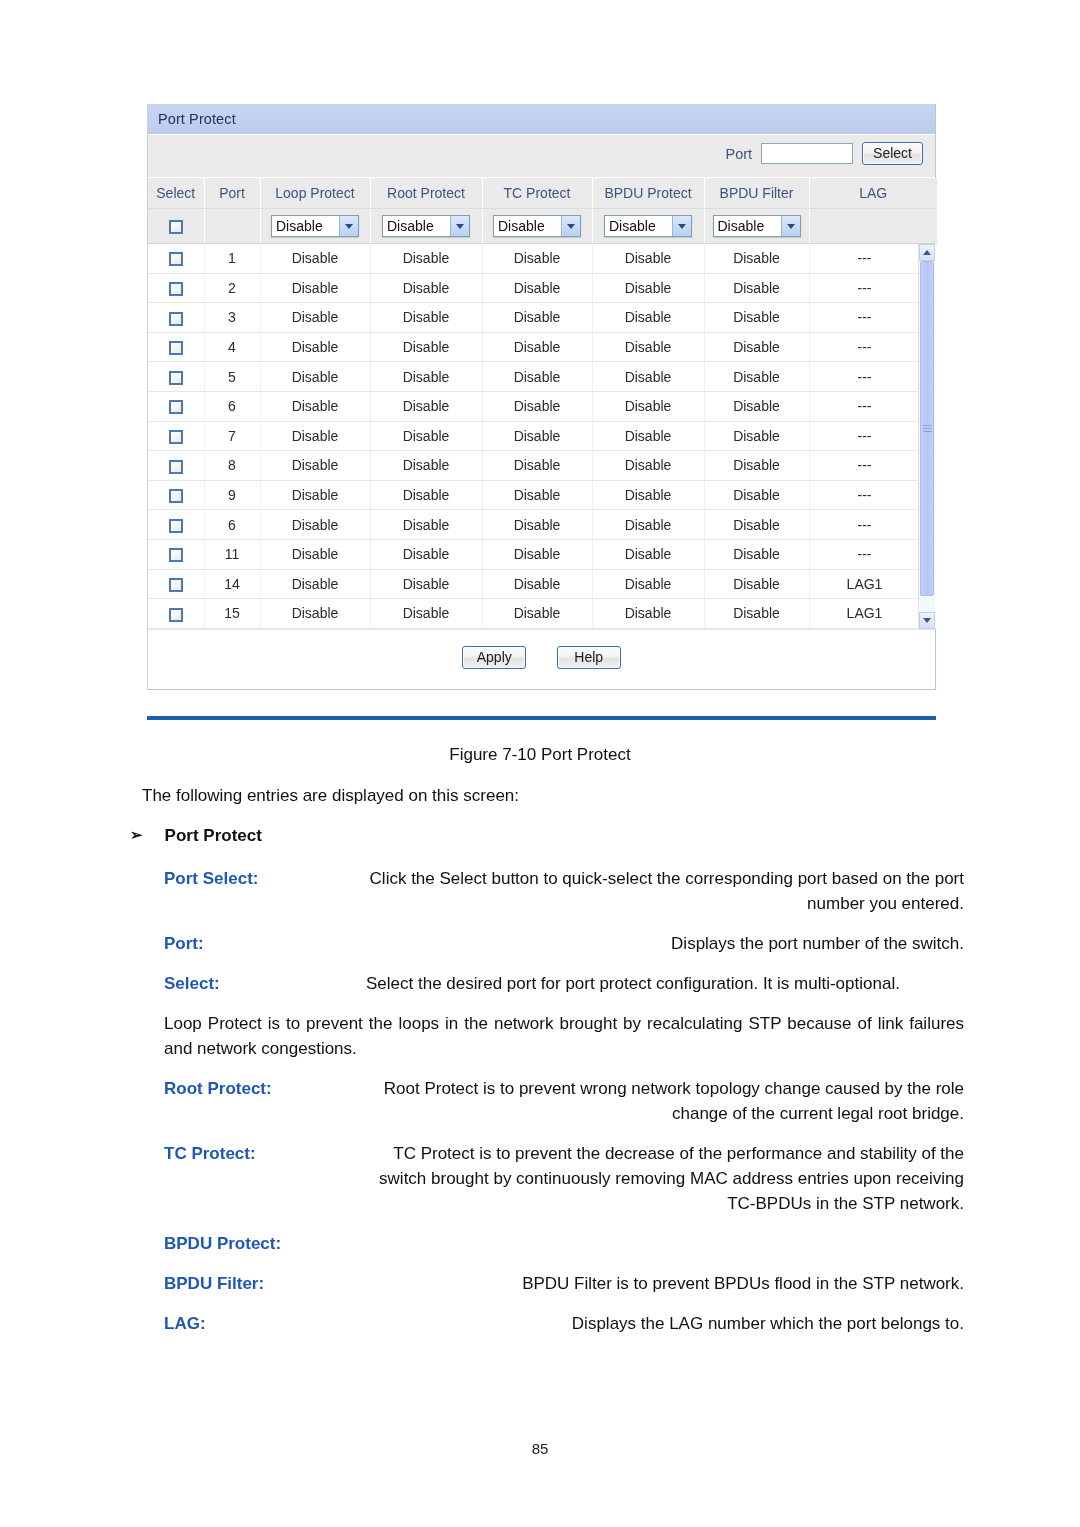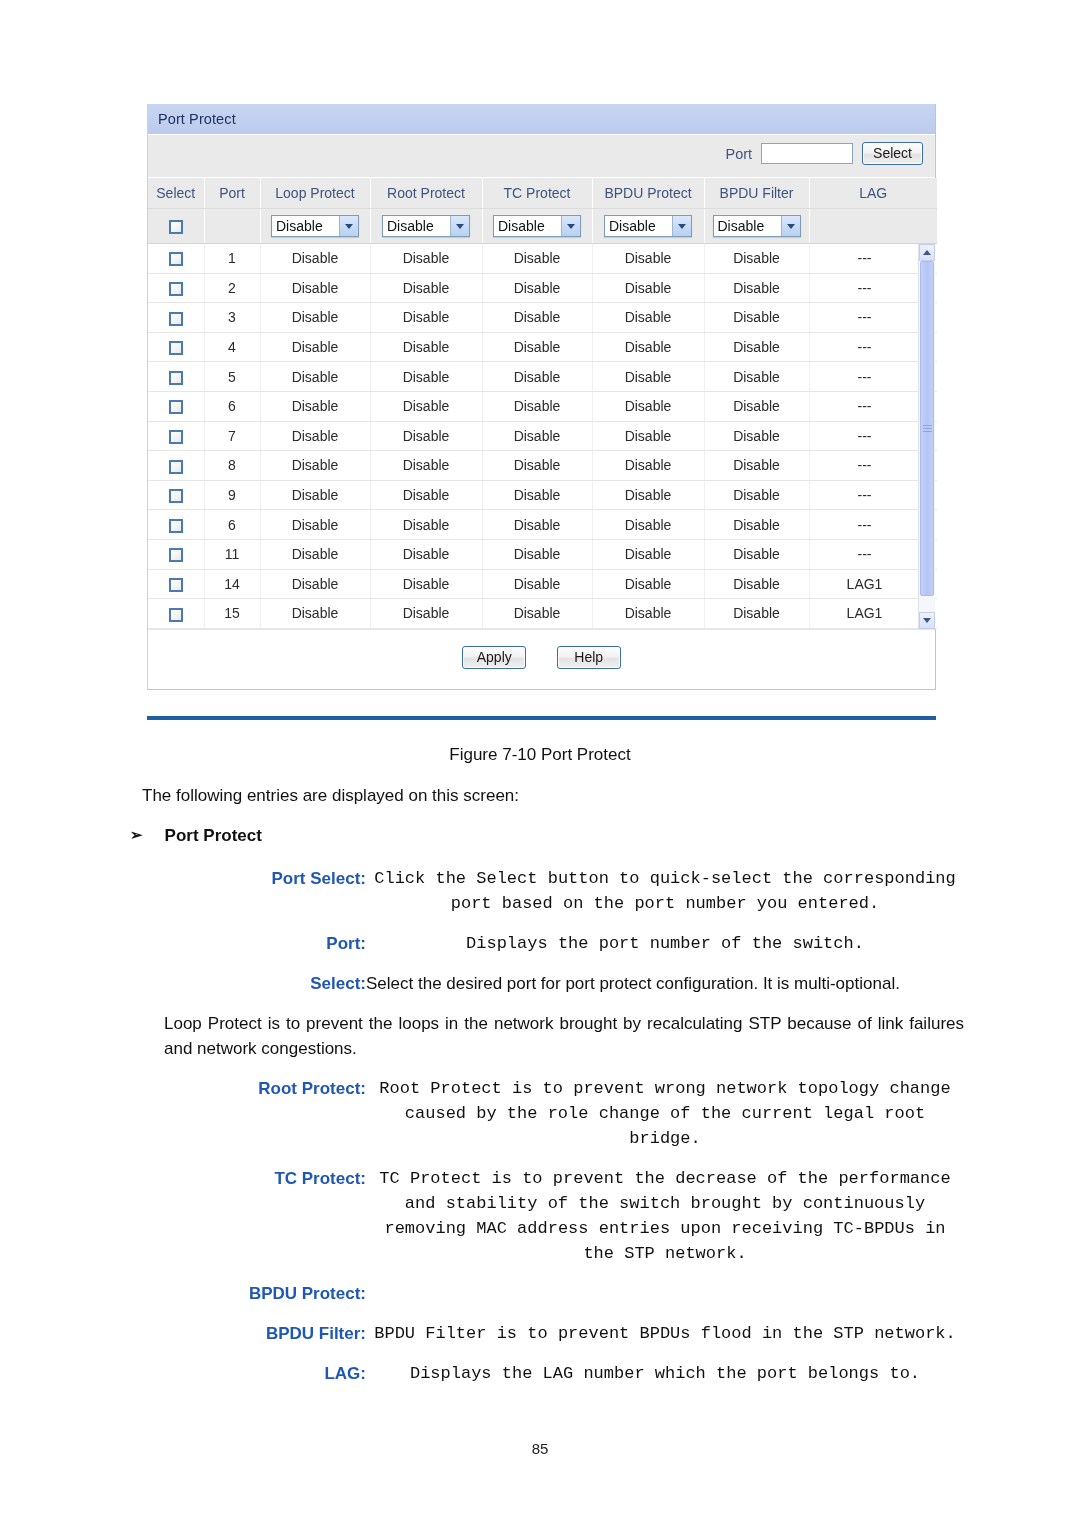--- a/index.html
+++ b/index.html
@@ -288,31 +288,30 @@
     display: flex;
     margin-bottom: 15px;
   }
   .defterm {
     width: 202px;
     flex: 0 0 202px;
     color: #1f57b5;
     font-weight: bold;
     font-size: 17px;
     line-height: 25px;
-    text-align: right;
   }
   .defdesc {
     flex: 1;
     font-size: 17px;
     line-height: 25px;
     color: #111;
     text-align: justify;
     text-justify: inter-word;
   }
-  .defdesc.nojust { text-align: center; font-family: Liberation Mono, monospace; }
+  .defdesc.nojust { text-align: right; }
 
   .pageno {
     position: absolute;
     left: 0; right: 0;
     top: 1440px;
     text-align: center;
     font-size: 15px;
     color: #222;
   }
 </style>

